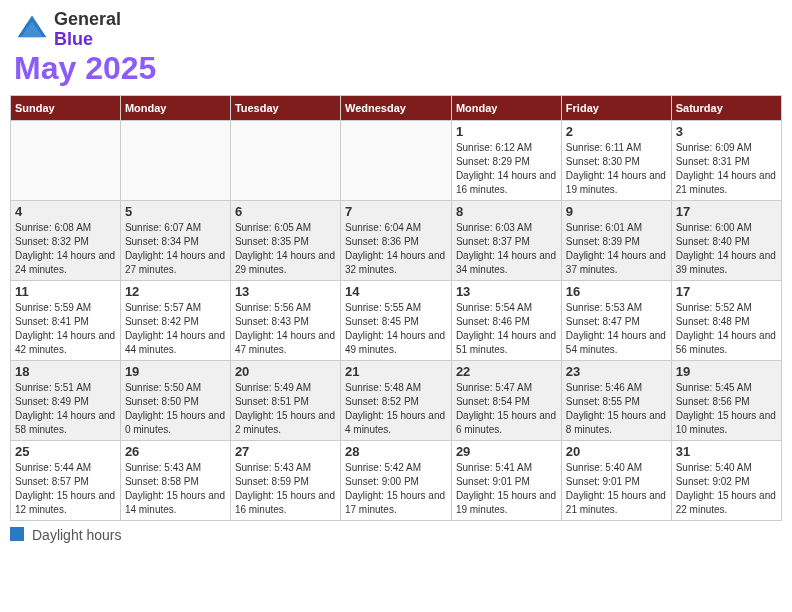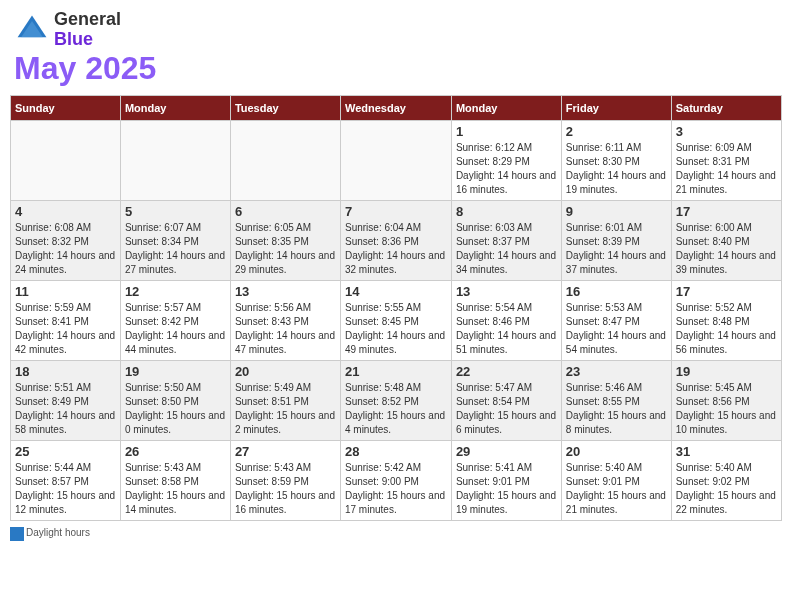--- a/index.html
+++ b/index.html
@@ -82,22 +82,22 @@
       line-height: 1.4;
       font-size: 10px;
     }
     .row-shaded td {
       background: #f0f0f0;
     }
     .footer {
       margin-top: 6px;
       display: flex;
       align-items: flex-start;
-      gap: 2px;
-      font-size: 10px;
+      gap: 8px;
+      font-size: 14px;
       color: #555;
     }
     .legend-box {
       width: 14px;
       height: 14px;
       background: #2979c4;
       display: inline-block;
     }
   </style>
 </head>

